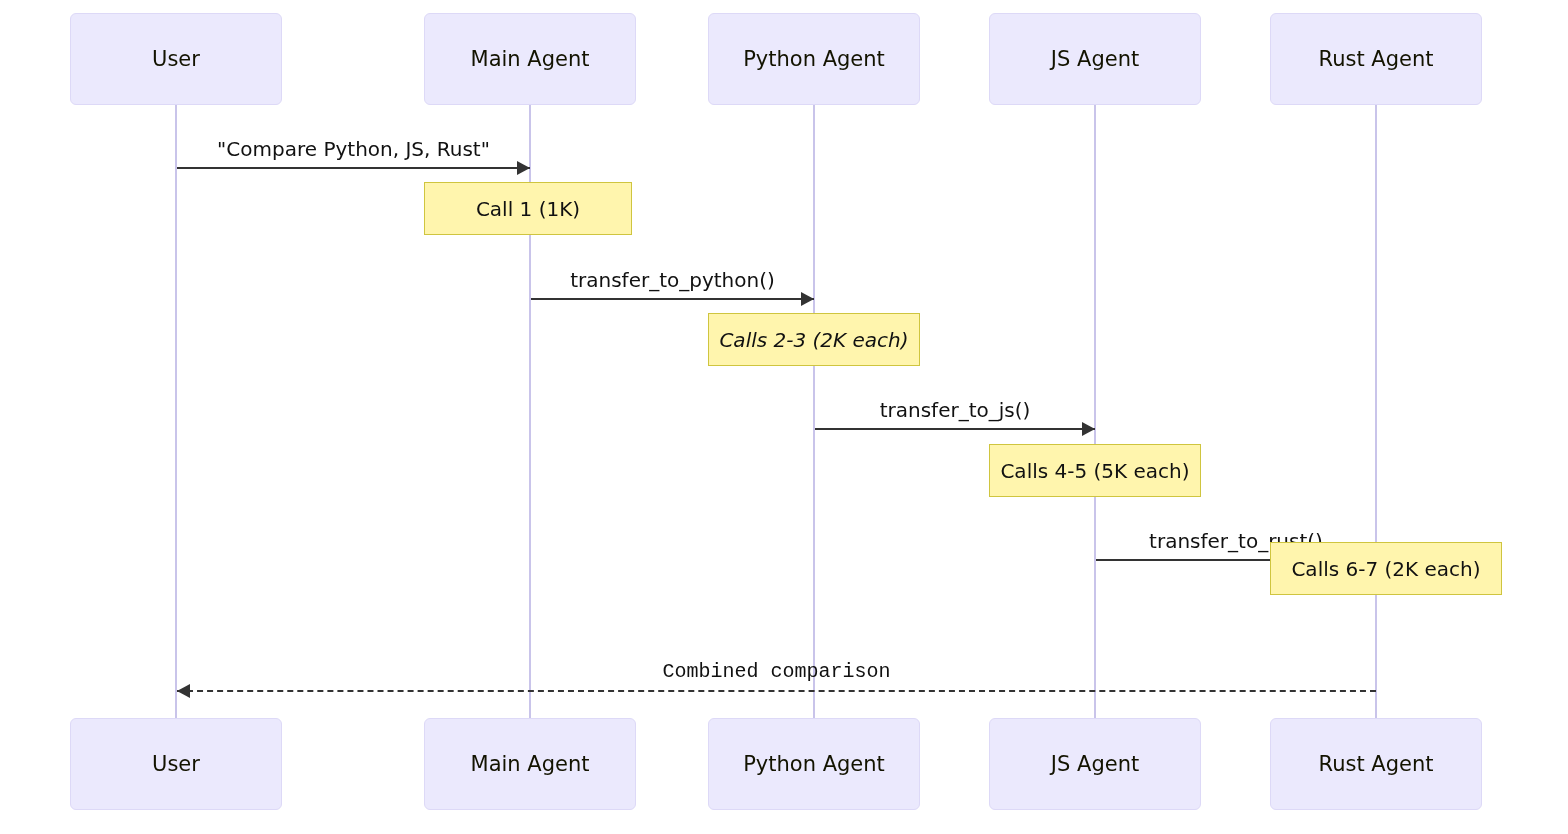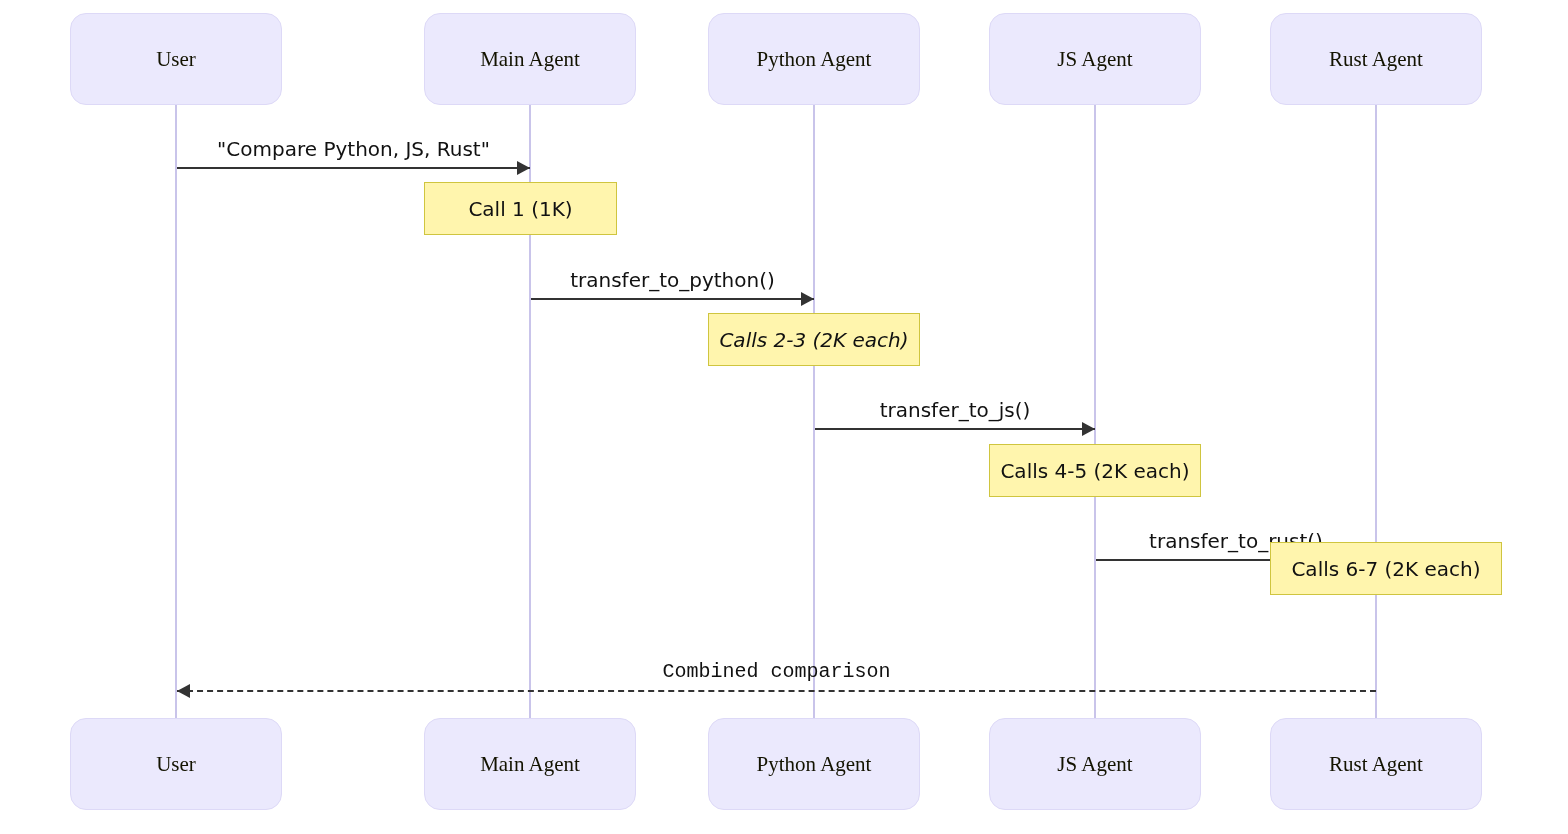--- a/index.html
+++ b/index.html
@@ -26,26 +26,25 @@
     background: #c9c4ea;
     z-index: 1;
   }
 
   
   .participant {
     position: absolute;
     box-sizing: border-box;
     background: #ebe9fd;
     border: 1px solid #ddd9f7;
-    border-radius: 16px;
+    border-radius: 6px;
     display: flex;
     align-items: center;
     justify-content: center;
     z-index: 3;
-    font-family: Liberation Serif, serif;
   }
   .participant-label {
     font-size: 21px;
     color: #131300;
     line-height: 1;
     white-space: nowrap;
   }
 
   
   .note {
@@ -172,26 +171,26 @@
         <span class="participant-label">Python Agent</span>
       </div>
       <div class="participant" style="left: 989px; top: 718px; width: 212px; height: 92px;">
         <span class="participant-label">JS Agent</span>
       </div>
       <div class="participant" style="left: 1270px; top: 718px; width: 212px; height: 92px;">
         <span class="participant-label">Rust Agent</span>
       </div>
     </div>
   <div id="notes-layer">
-      <div class="note" style="left: 424px; top: 182px; width: 193px; height: 53px;">
+      <div class="note" style="left: 424px; top: 182px; width: 208px; height: 53px;">
         <span class="note-label">Call 1 (1K)</span>
       </div>
       <div class="note" style="left: 708px; top: 313px; width: 212px; height: 53px; font-style: italic;">
         <span class="note-label">Calls 2-3 (2K each)</span>
       </div>
       <div class="note" style="left: 989px; top: 444px; width: 212px; height: 53px;">
-        <span class="note-label">Calls 4-5 (2K each)</span>
+        <span class="note-label">Calls 4-5 (5K each)</span>
       </div>
       <div class="note" style="left: 1270px; top: 542px; width: 232px; height: 53px;">
         <span class="note-label">Calls 6-7 (2K each)</span>
       </div>
     </div>
 </div>
 
 </body></html>

